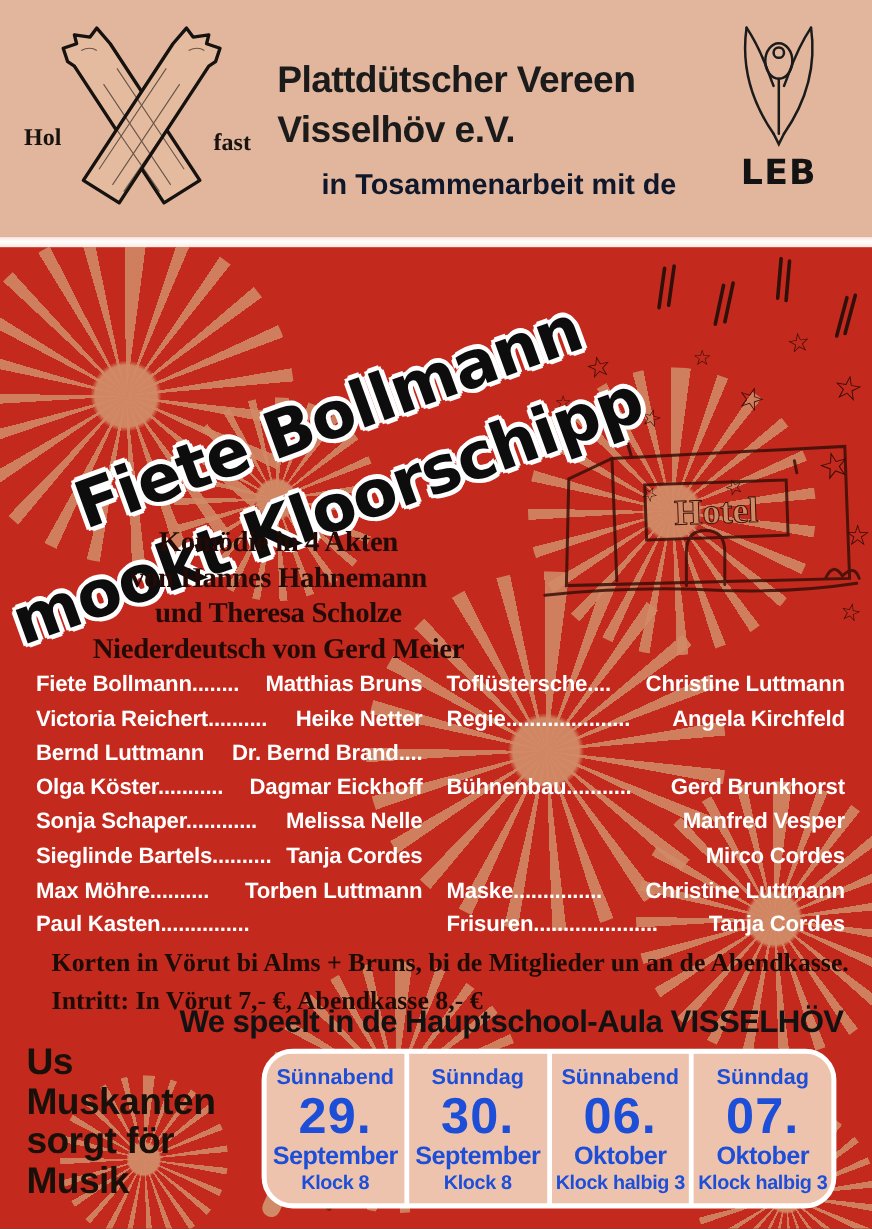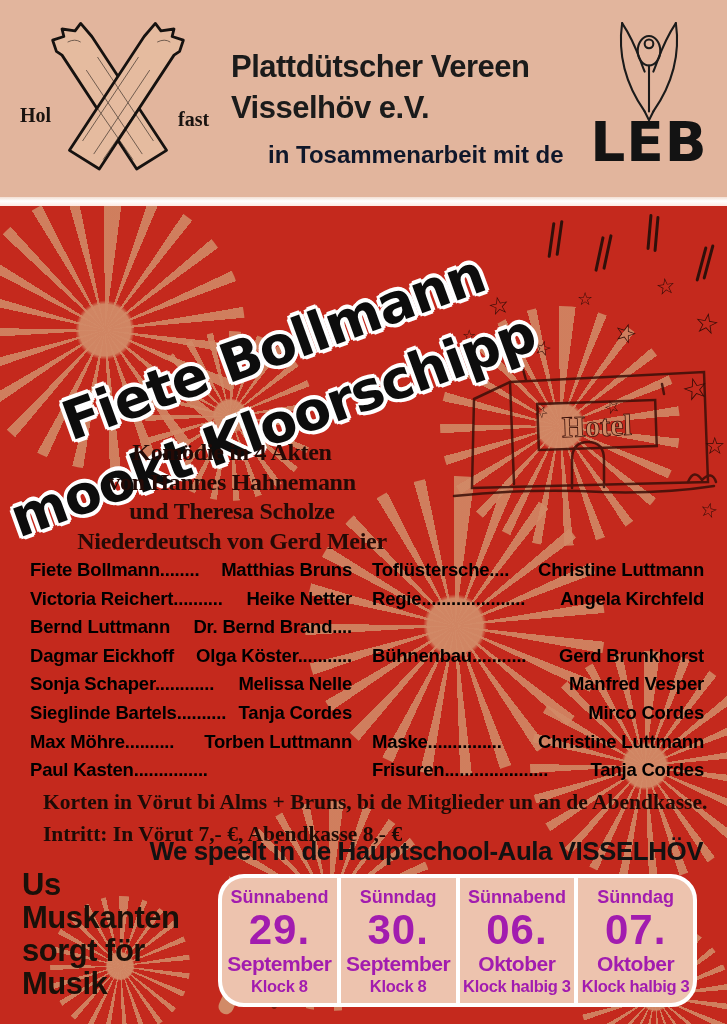--- a/index.html
+++ b/index.html
@@ -15,21 +15,21 @@
   .holfast svg{position:absolute;left:14px;top:0;}
   .hol-label,.fast-label{position:absolute;font:700 20px/22px "Liberation Serif",serif;color:#191310;}
   .hol-label{left:0;top:88px;}
   .fast-label{left:158px;top:92px;}
 
   .org{position:absolute;left:231px;top:46px;font:700 31px/41px "Liberation Sans",sans-serif;
        color:#1b1b1b;letter-spacing:-0.5px;}
   .coop{position:absolute;left:268px;top:141px;font:600 24px/28px "Liberation Sans",sans-serif;color:#0f172a;}
 
   .leb{position:absolute;left:573px;top:14px;width:152px;text-align:center;}
-  .leb-text{font-family:"DejaVu Sans",sans-serif;font-weight:800;font-size:55px;line-height:44px;
+  .leb-text{font-family:"DejaVu Sans",sans-serif;font-weight:800;font-size:29px;line-height:44px;
             color:#131313;letter-spacing:1px;margin-top:-8px;}
 
   
   .red{position:absolute;left:0;top:206px;width:727px;height:818px;overflow:hidden;}
 
   
   .splash{position:absolute;border-radius:50%;z-index:1;
     background-image:
       radial-gradient(circle, rgba(209,138,103,.95) 0 13%, rgba(209,138,103,0) 15%),
       repeating-conic-gradient(from 3deg, rgba(209,138,103,.88) 0deg 4.5deg, rgba(209,138,103,0) 4.5deg 15.5deg);}
@@ -75,39 +75,39 @@
                      2.5px 2.5px 0 #fff,-2.5px 2.5px 0 #fff,2.5px -2.5px 0 #fff,-2.5px -2.5px 0 #fff,
                      4px 1px 0 #fff,-4px 1px 0 #fff,1px 4px 0 #fff,1px -4px 0 #fff;}
   .title .l1{margin-left:86px;}
   .title .l2{margin-left:4px;}
 
   .subtitle{position:absolute;left:56px;top:232px;width:352px;z-index:3;text-align:center;
             font:700 24px/29.5px "Liberation Serif",serif;color:#240a06;letter-spacing:-0.3px;}
 
   
   .cast{position:absolute;top:350px;z-index:3;font:600 18.5px/28.6px "Liberation Sans",sans-serif;
-        color:#000000;letter-spacing:-0.2px;}
+        color:#ffffff;letter-spacing:-0.2px;}
   .cast.colL{left:30px;width:322px;}
   .cast.colR{left:372px;width:332px;}
   .crow{display:flex;justify-content:space-between;white-space:nowrap;height:28.6px;}
 
   .tickets{position:absolute;left:43px;top:580px;z-index:3;
            font:700 21.5px/32px "Liberation Serif",serif;color:#1d0b06;}
   .venue{position:absolute;right:24px;top:630px;z-index:3;
          font:800 26px/30px "Liberation Sans",sans-serif;color:#121212;letter-spacing:-0.5px;}
 
   .music{position:absolute;left:22px;top:662px;width:186px;z-index:3;text-align:left;
          font:800 31px/33px "Liberation Sans",sans-serif;color:#191009;letter-spacing:-0.5px;}
 
   
   .dates{position:absolute;left:218px;top:668px;width:479px;height:133px;z-index:4;
          background:#fff;border:4px solid #fff;border-radius:26px;box-sizing:border-box;
          display:grid;grid-template-columns:repeat(4,1fr);grid-gap:4px;overflow:hidden;}
   .dcell{background:#edc3ae;display:flex;flex-direction:column;align-items:center;justify-content:center;
-         text-align:center;color:#a21caf;padding:2px 1px;}
+         text-align:center;color:#1d4ed8;padding:2px 1px;}
   .dday{font:700 18px/22px "Liberation Sans",sans-serif;}
   .dnum{font:800 42px/44px "Liberation Sans",sans-serif;letter-spacing:1px;}
   .dmon{font:700 21px/24px "Liberation Sans",sans-serif;letter-spacing:-0.5px;}
   .dtime{font:700 16.5px/20px "Liberation Sans",sans-serif;letter-spacing:-0.3px;}
 </style>
 </head>
 <body>
 
 <div class="page">
 
@@ -221,22 +221,22 @@
         </div>
       <div class="crow">
           <span>Victoria Reichert..........</span>
           <span>Heike Netter</span>
         </div>
       <div class="crow">
           <span>Bernd Luttmann</span>
           <span>Dr. Bernd Brand....</span>
         </div>
       <div class="crow">
+          <span>Olga Köster...........</span>
           <span>Dagmar Eickhoff</span>
-          <span>Olga Köster...........</span>
         </div>
       <div class="crow">
           <span>Sonja Schaper............</span>
           <span>Melissa Nelle</span>
         </div>
       <div class="crow">
           <span>Sieglinde Bartels..........</span>
           <span>Tanja Cordes</span>
         </div>
       <div class="crow">

